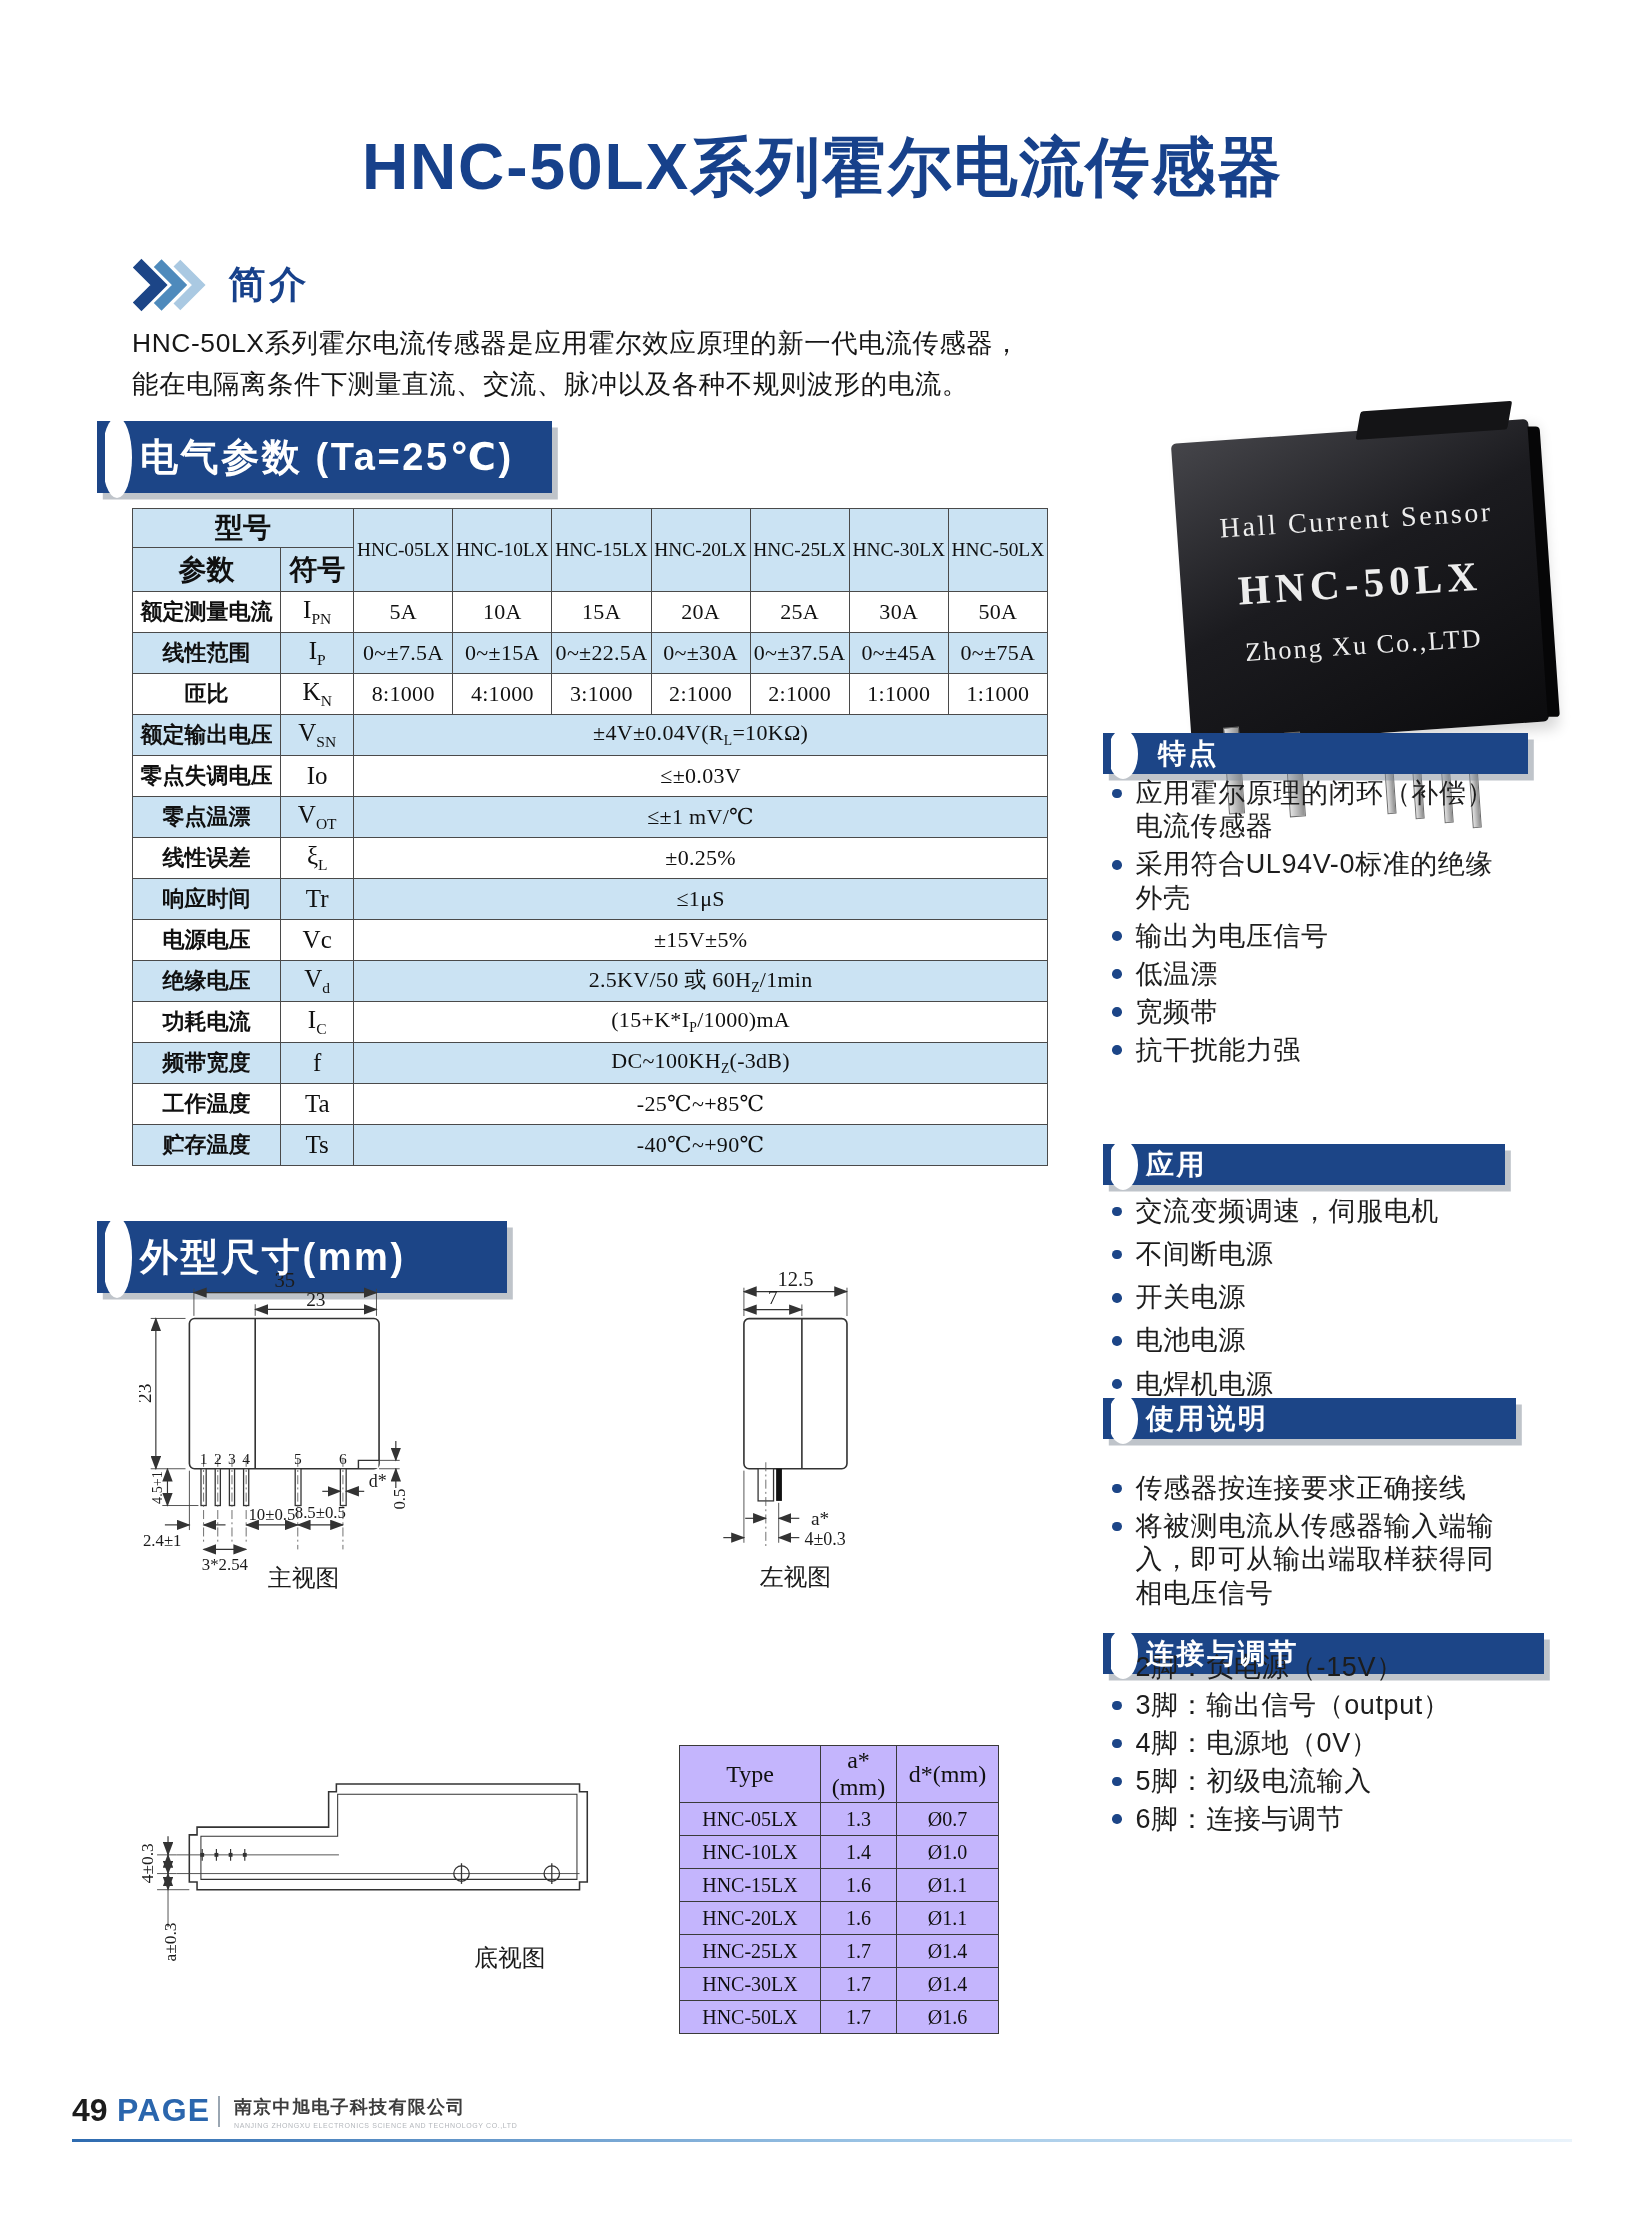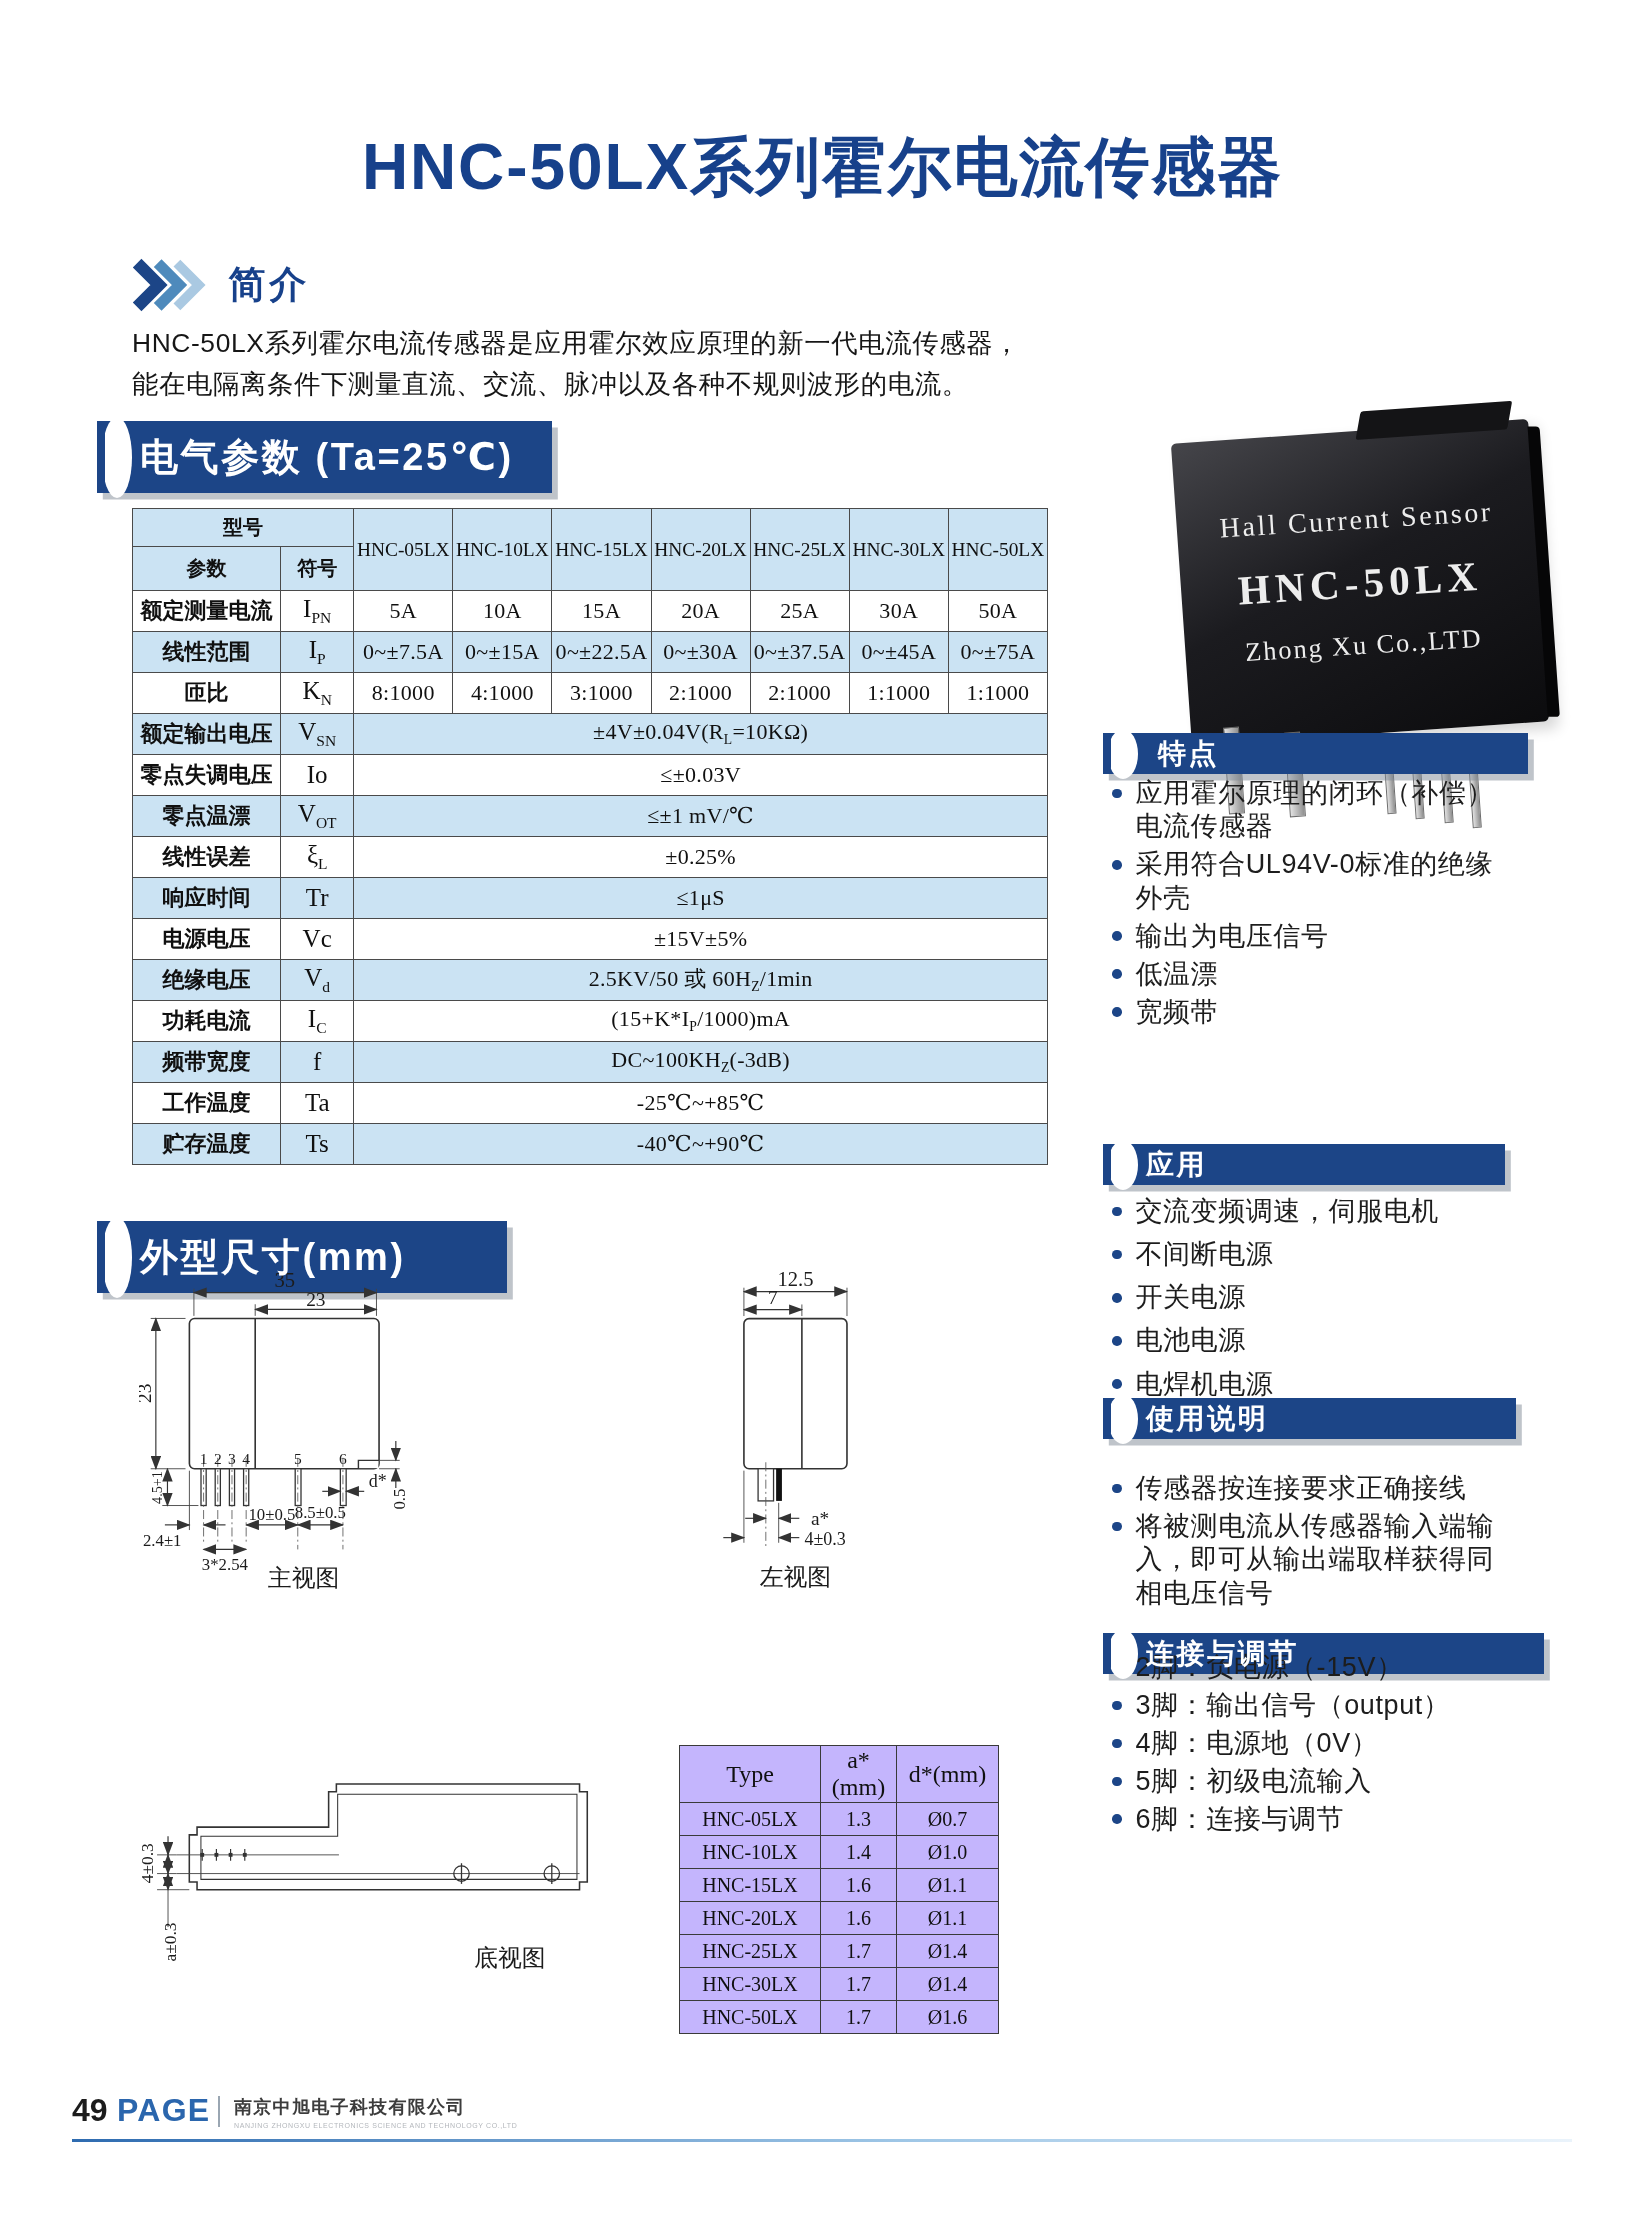--- a/index.html
+++ b/index.html
@@ -25,21 +25,21 @@
   .band.big{height:72px;font-size:38px;}
   .band.small{height:41px;font-size:28px;}
 
   
   table{border-collapse:collapse;}
   .etable{position:absolute;left:132px;top:508px;width:916px;table-layout:fixed;
           font-family:"Liberation Serif","DejaVu Serif",serif;background:#fff;}
   .etable td{border:1.6px solid #4a4a4a;text-align:center;vertical-align:middle;color:#101010;
              padding:0 2.6px;overflow:hidden;}
   .etable td.shaded{background:#cbe3f3;}
-  .etable .corner{font-size:20px;font-weight:600;}
+  .etable .corner{font-size:28px;font-weight:600;}
   .etable .model{font-size:19.4px;}
   .etable .param{font-size:22px;font-weight:600;}
   .etable .sym{font-size:25px;}
   .etable .val{font-size:22px;letter-spacing:0.3px;}
   .etable sub{font-size:.62em;}
 
   
   .ttable{position:absolute;left:679px;top:1745px;width:319px;
           font-family:"Liberation Serif","DejaVu Serif",serif;background:#c4b5fd;table-layout:fixed;}
   .ttable td{border:1.3px solid #3a3a3a;text-align:center;vertical-align:middle;
@@ -498,20 +498,24 @@
         <span class="btxt">输出为电压信号</span>
       </li>
       <li>
         <span class="dot"></span>
         <span class="btxt">低温漂</span>
       </li>
       <li>
         <span class="dot"></span>
         <span class="btxt">宽频带</span>
       </li>
+      <li>
+        <span class="dot"></span>
+        <span class="btxt">抗干扰能力强</span>
+      </li>
     </ul>
 
   <div class="band small" style="left:1103px;top:1144px;width:402px;">
     <span class="notch"></span>
       <span class="bar"></span>
     <span class="txt">应用</span>
   </div>
   <ul class="bullets roomy" id="apps-list" style="left:1107px;top:1195px;width:464px;">
       <li>
         <span class="dot"></span>

